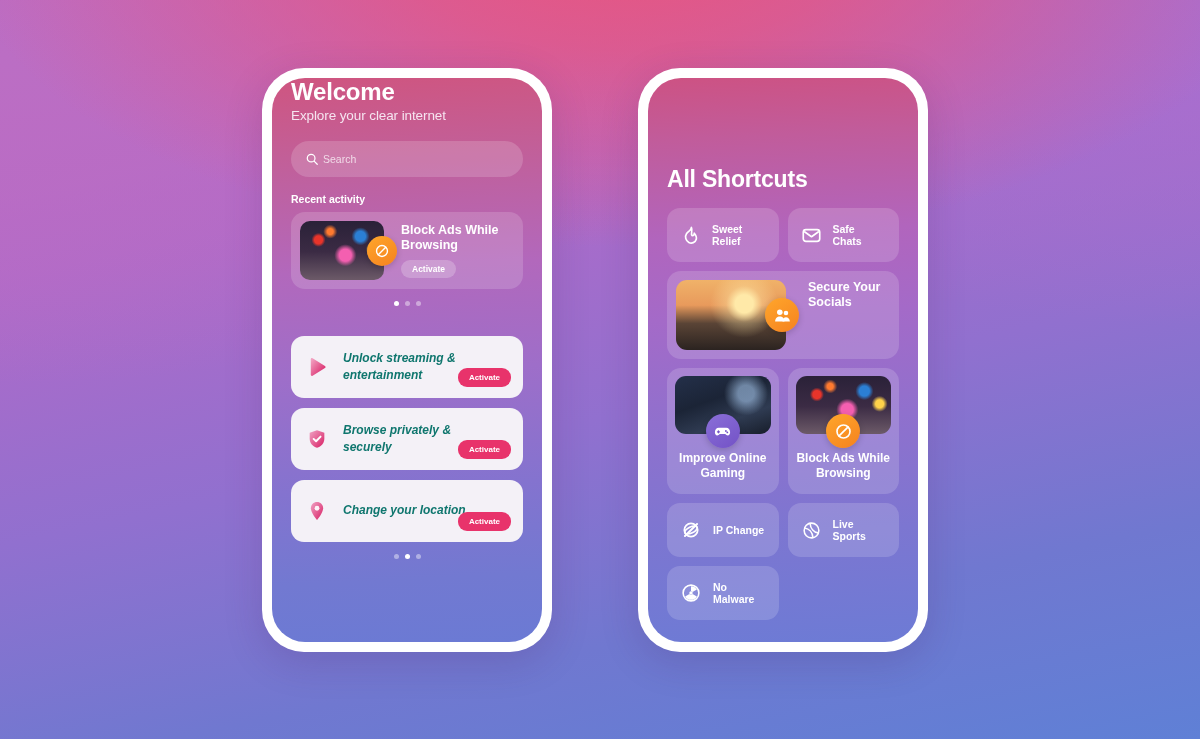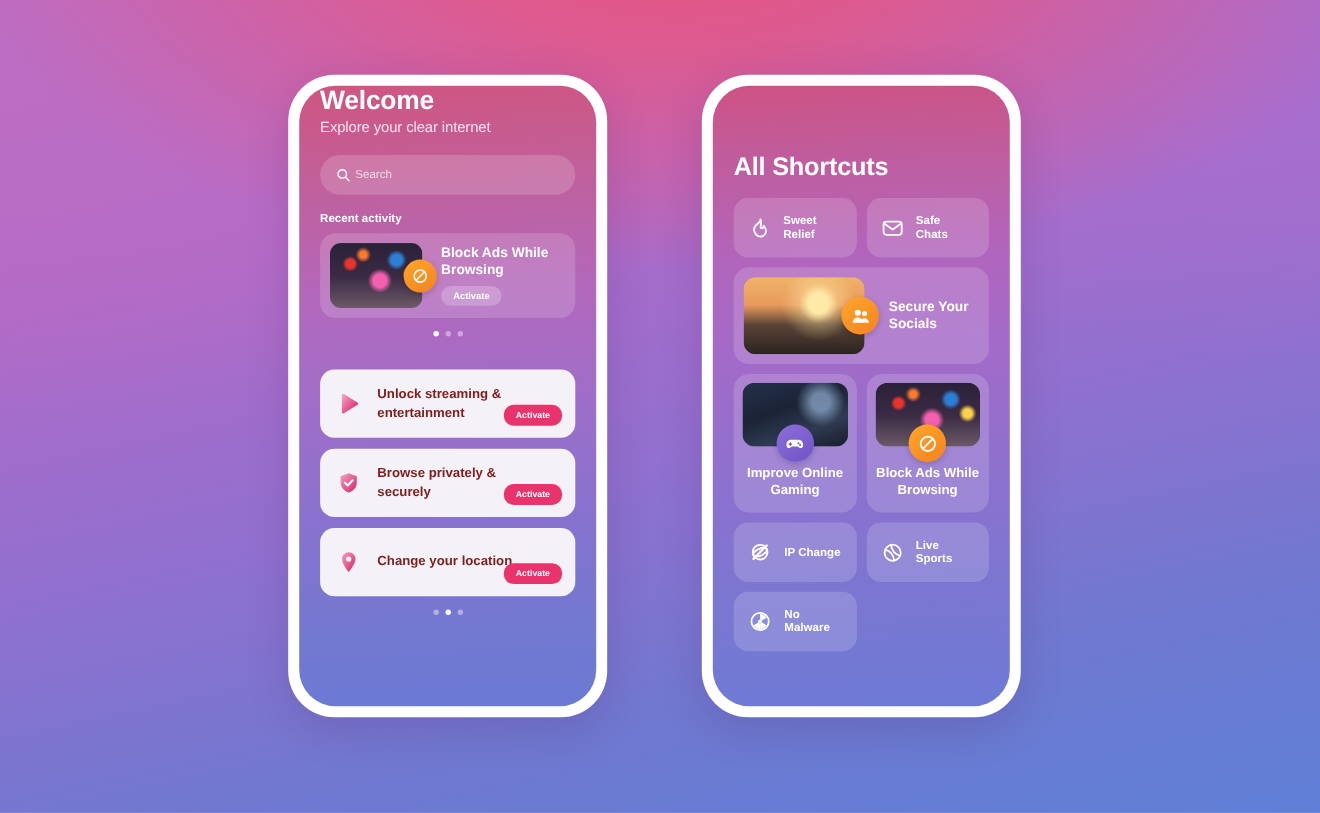--- a/index.html
+++ b/index.html
@@ -58,21 +58,21 @@
     color: #f6e4f0;
     font-size: 13.5px;
     font-weight: normal;
     margin-top: 2px;
     letter-spacing: -0.1px;
   }
   .h-shortcuts {
     color: #ffffff;
     font-size: 23px;
     font-weight: bold;
-    padding-top: 60px;
+    padding-top: 88px;
     letter-spacing: -0.2px;
   }
 
   
   .search {
     margin-top: 18px;
     height: 36px;
     border-radius: 18px;
     background: rgba(255,255,255,0.17);
     display: flex;
@@ -169,25 +169,26 @@
     border-radius: 13px;
     height: 62px;
     display: flex;
     align-items: center;
     padding: 0 14px;
     position: relative;
   }
   .feat-ic { width: 24px; flex: 0 0 auto; display:flex; align-items:center; justify-content:center; }
   .feat-txt {
     margin-left: 14px;
-    color: #7f1d1d;
+    color: #0f766e;
     font-size: 12px;
     font-weight: bold;
     line-height: 1.42;
     max-width: 130px;
+    font-style: italic;
   }
   .activate {
     position: absolute;
     right: 12px;
     bottom: 11px;
     background: #e8336b;
     color: #ffffff;
     font-size: 8px;
     font-weight: bold;
     border: none;
@@ -209,21 +210,20 @@
     padding: 0 13px;
     gap: 11px;
   }
   .chip-label { color: #ffffff; font-size: 10.5px; font-weight: bold; }
 
   .wide {
     background: rgba(255,255,255,0.16);
     border-radius: 14px;
     height: 88px;
     display: flex;
-    align-items: center;
     padding: 9px;
     position: relative;
   }
   .wide .thumb { width: 110px; height: 70px; border-radius: 11px; }
   .wide-title {
     margin-left: 22px;
     color: #ffffff;
     font-size: 12.5px;
     font-weight: bold;
     line-height: 1.2;

